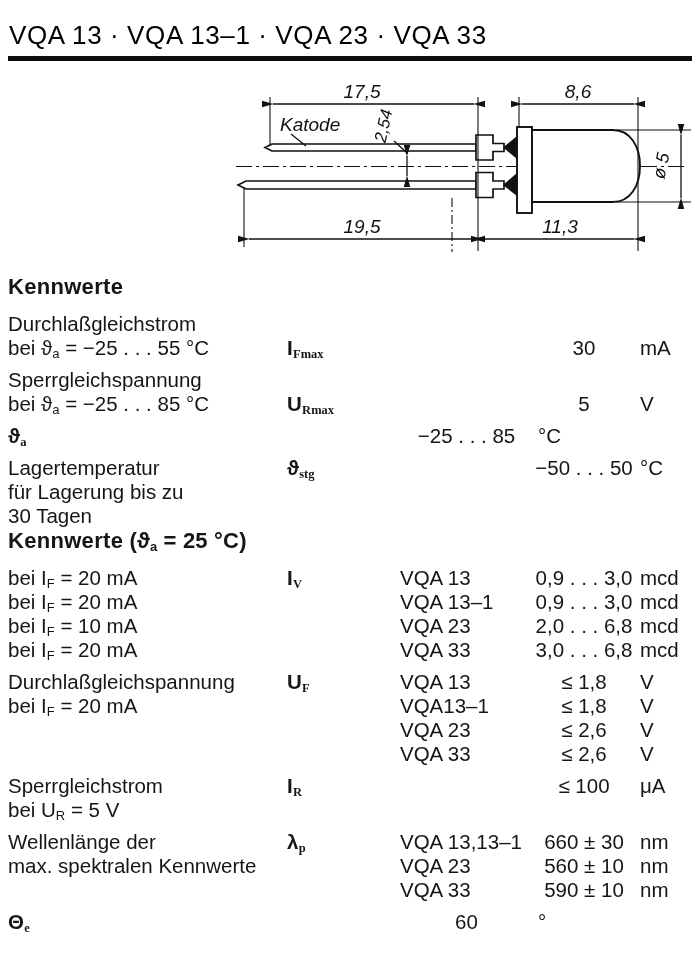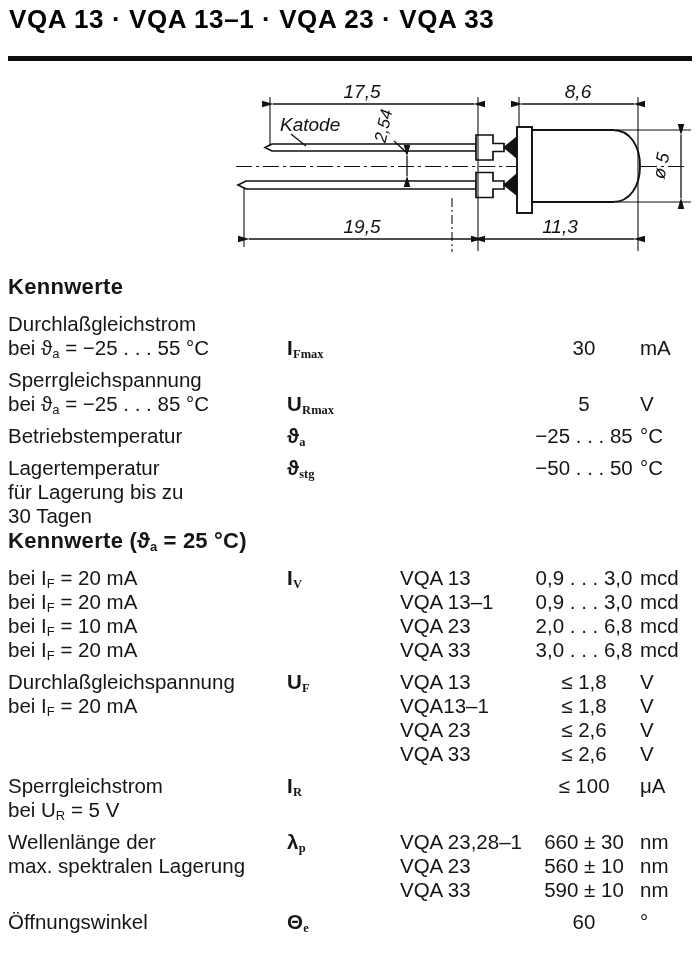--- a/index.html
+++ b/index.html
@@ -3,22 +3,22 @@
 <meta charset="utf-8">
 <style>
   html,body{margin:0;padding:0;background:#e8e8e8;}
   .page{
     position:relative;width:700px;height:976px;margin:0 auto;
     background:#fff;color:#161616;
     font-family:"Liberation Sans", sans-serif;
     overflow:hidden;
   }
   .title{
-    position:absolute;left:9px;top:4px;margin:0;
-    font-size:26px;font-weight:bold;letter-spacing:.6px;color:#000;
+    position:absolute;left:9px;top:20px;margin:0;
+    font-size:26px;font-weight:normal;letter-spacing:.6px;color:#000;
     white-space:nowrap;
   }
   .title-rule{
     position:absolute;left:8px;top:56px;width:684px;height:5px;background:#0d0d0d;
   }
   .drawing{position:absolute;left:0;top:75px;width:700px;height:195px;}
   .drawing text{font-family:"Liberation Sans", sans-serif;font-style:italic;fill:#111;}
   .spec{position:absolute;left:8px;top:274px;width:684px;font-size:20.5px;}
   .sec-heading{font-size:22px;font-weight:bold;margin:0 0 12px 0;letter-spacing:.3px;}
   .sec-heading + .row{margin-top:6px;}
@@ -121,21 +121,20 @@
         <span class="c-unit"></span>
       </div>
       <div class="row">
         <span class="c-label">bei ϑ<sub>a</sub> = −25 . . . 85 °C</span>
         <span class="c-symbol">U<sub>Rmax</sub></span>
         <span class="c-model"></span>
         <span class="c-value">5</span>
         <span class="c-unit">V</span>
       </div>
       <div class="row gap">
-        <span class="c-label">Betriebstemperatur</span>
         <span class="c-symbol">ϑ<sub>a</sub></span>
         <span class="c-model"></span>
         <span class="c-value">−25 . . . 85</span>
         <span class="c-unit">°C</span>
       </div>
       <div class="row gap">
         <span class="c-label">Lagertemperatur</span>
         <span class="c-symbol">ϑ<sub>stg</sub></span>
         <span class="c-model"></span>
         <span class="c-value">−50 . . . 50</span>
@@ -222,40 +221,39 @@
       <div class="row">
         <span class="c-label">bei U<sub>R</sub> = 5 V</span>
         <span class="c-symbol"></span>
         <span class="c-model"></span>
         <span class="c-value"></span>
         <span class="c-unit"></span>
       </div>
       <div class="row gap">
         <span class="c-label">Wellenlänge der</span>
         <span class="c-symbol">λ<sub>p</sub></span>
-        <span class="c-model">VQA 23,28–1</span>
+        <span class="c-model">VQA 13,13–1</span>
         <span class="c-value">660 ± 30</span>
         <span class="c-unit">nm</span>
       </div>
       <div class="row">
-        <span class="c-label">max. spektralen Lagerung</span>
+        <span class="c-label">max. spektralen Kennwerte</span>
         <span class="c-symbol"></span>
         <span class="c-model">VQA 23</span>
         <span class="c-value">560 ± 10</span>
         <span class="c-unit">nm</span>
       </div>
       <div class="row">
         <span class="c-label"></span>
         <span class="c-symbol"></span>
         <span class="c-model">VQA 33</span>
         <span class="c-value">590 ± 10</span>
         <span class="c-unit">nm</span>
       </div>
       <div class="row gap">
-        <span class="c-label">Öffnungswinkel</span>
         <span class="c-symbol">Θ<sub>e</sub></span>
         <span class="c-model"></span>
         <span class="c-value">60</span>
         <span class="c-unit">°</span>
       </div>
     </div>
 
 </div>
 
 </body></html>

